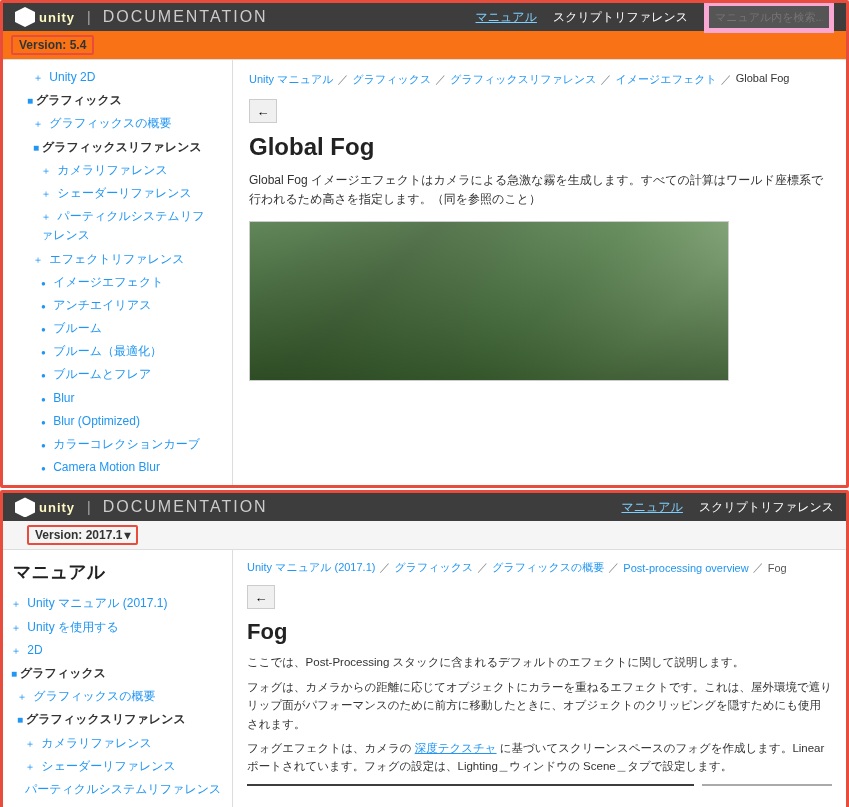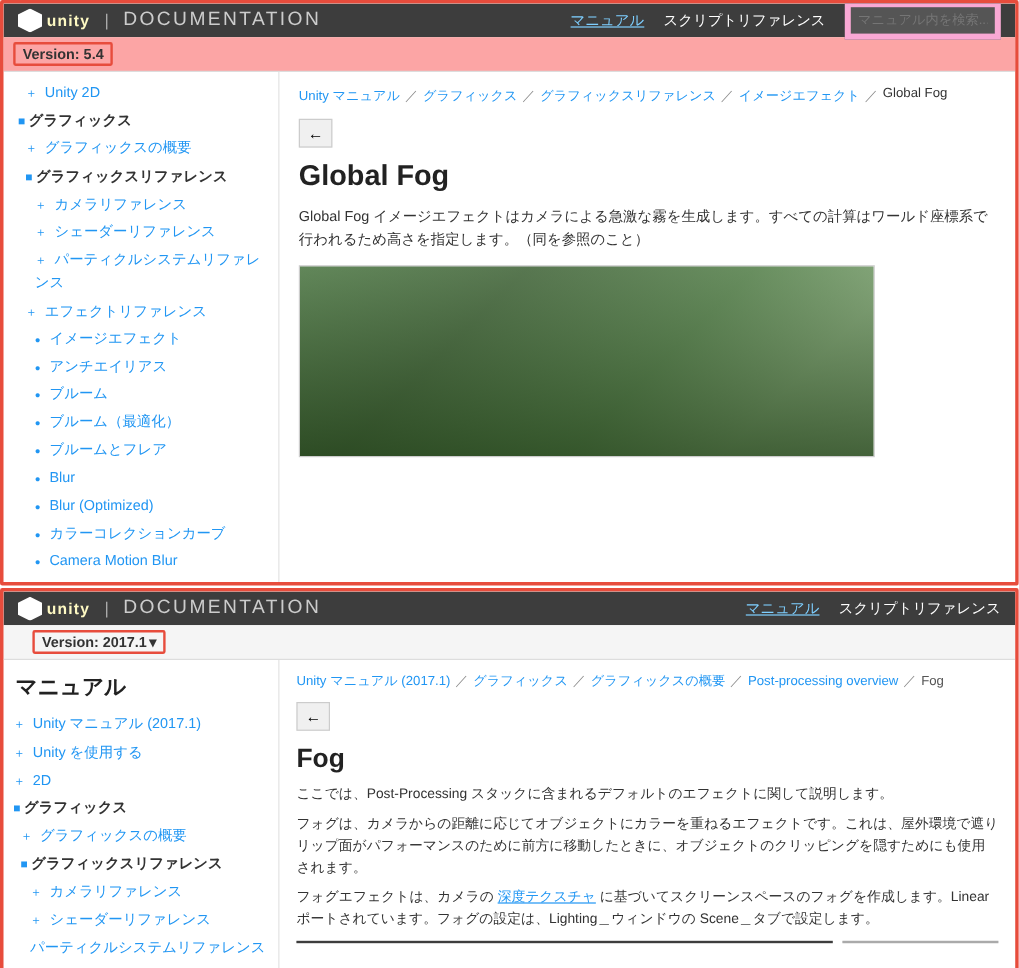--- a/index.html
+++ b/index.html
@@ -43,21 +43,21 @@
     }
     .header-nav span {
       color: #fff; font-size: 12px;
     }
     .header-search {
       background: #555; border: 5px solid #f9a8d4; color: #ccc;
       padding: 2px 6px; font-size: 11px; width: 130px; height: 32px;
     }
 
     .version-bar {
-      background: #fca5a5;
+      background: #f97316;
       border-bottom: 1px solid #ddd;
       padding: 4px 8px;
     }
     .version-badge {
       display: inline-flex; align-items: center; gap: 2px;
       border: 2px solid #e74c3c;
       padding: 1px 6px;
       font-size: 12px; font-weight: bold; color: #333;
       border-radius: 2px;
     }
@@ -65,21 +65,21 @@
     .content-area {
       display: flex;
     }
 
     
     .sidebar {
       width: 230px;
       min-width: 230px;
       background: #fff;
       border-right: 1px solid #ddd;
-      padding: 6px 4px;
+      padding: 6px 16px;
       font-size: 12px;
     }
     .sidebar-item {
       padding: 2px 8px 2px 8px;
       line-height: 1.6;
       cursor: pointer;
     }
     .sidebar-item a {
       color: #2196f3; text-decoration: none;
     }

